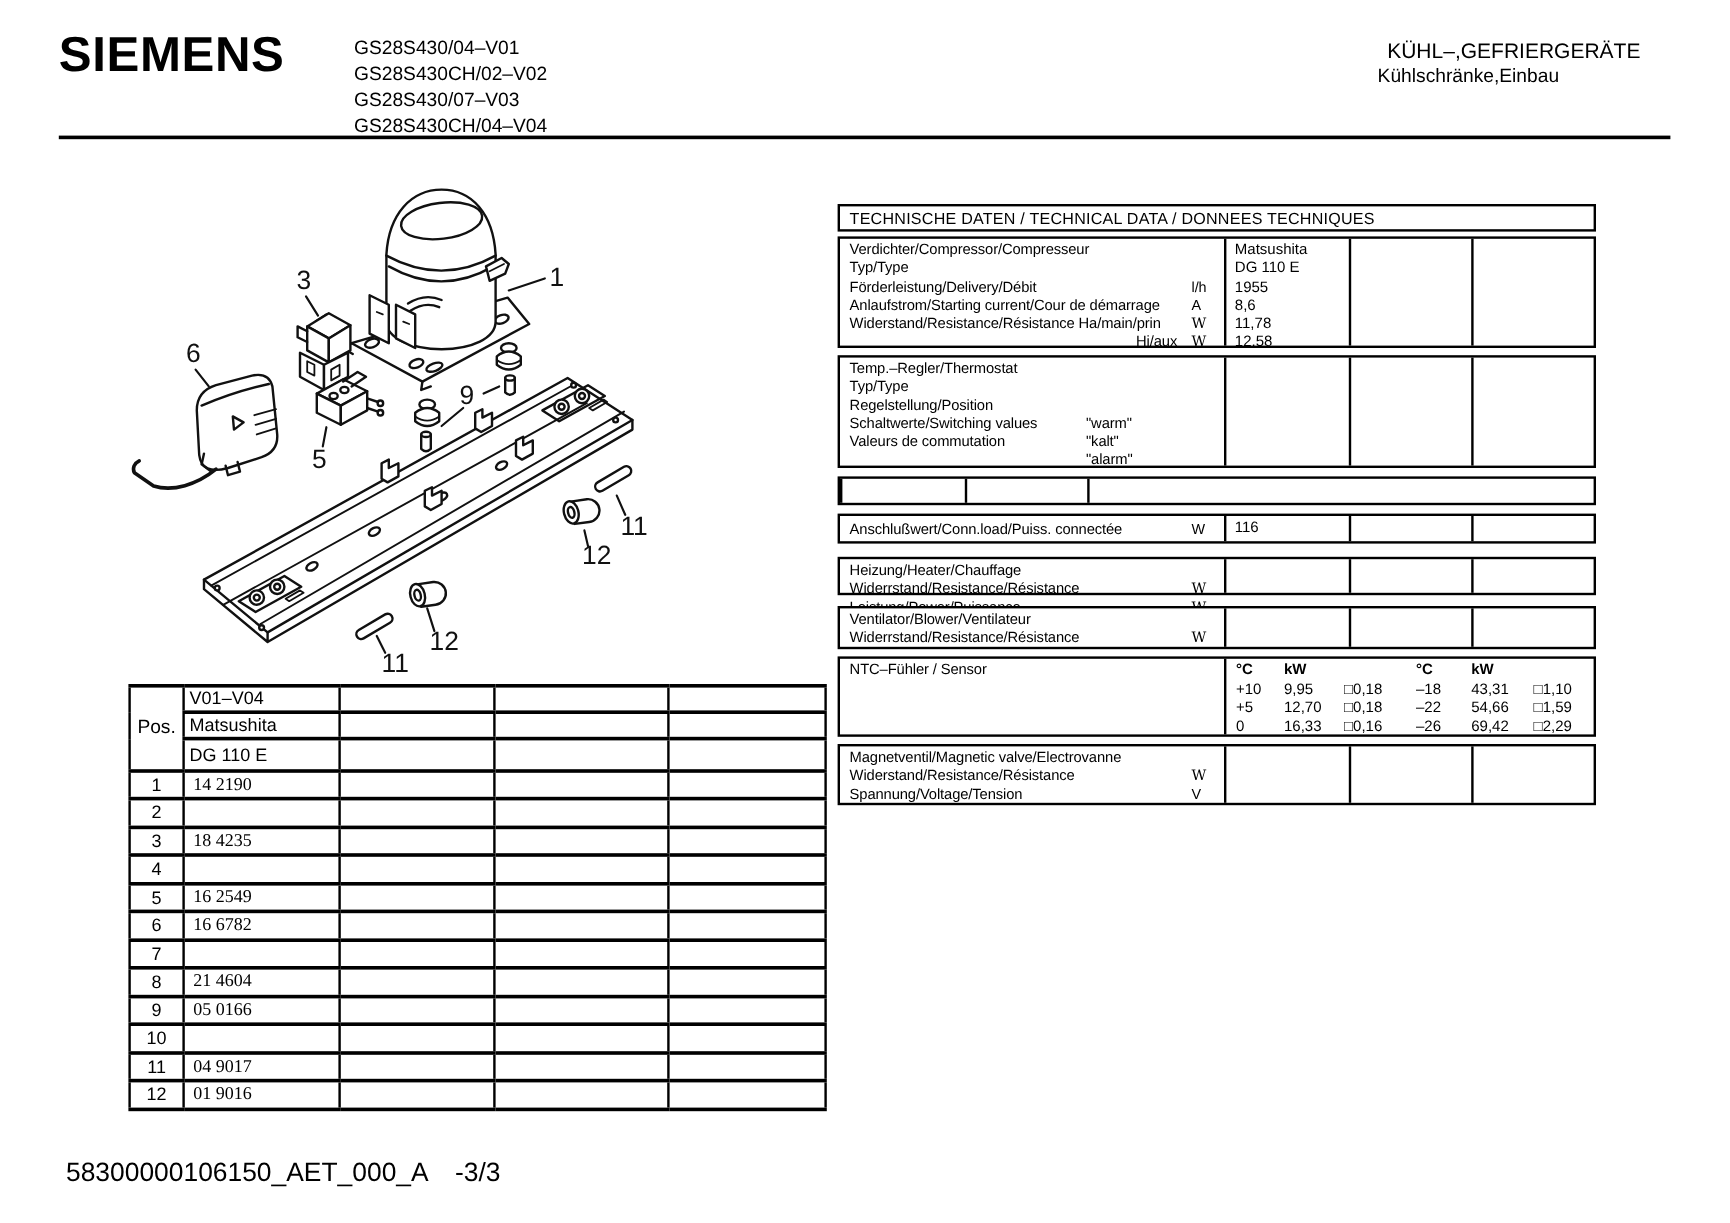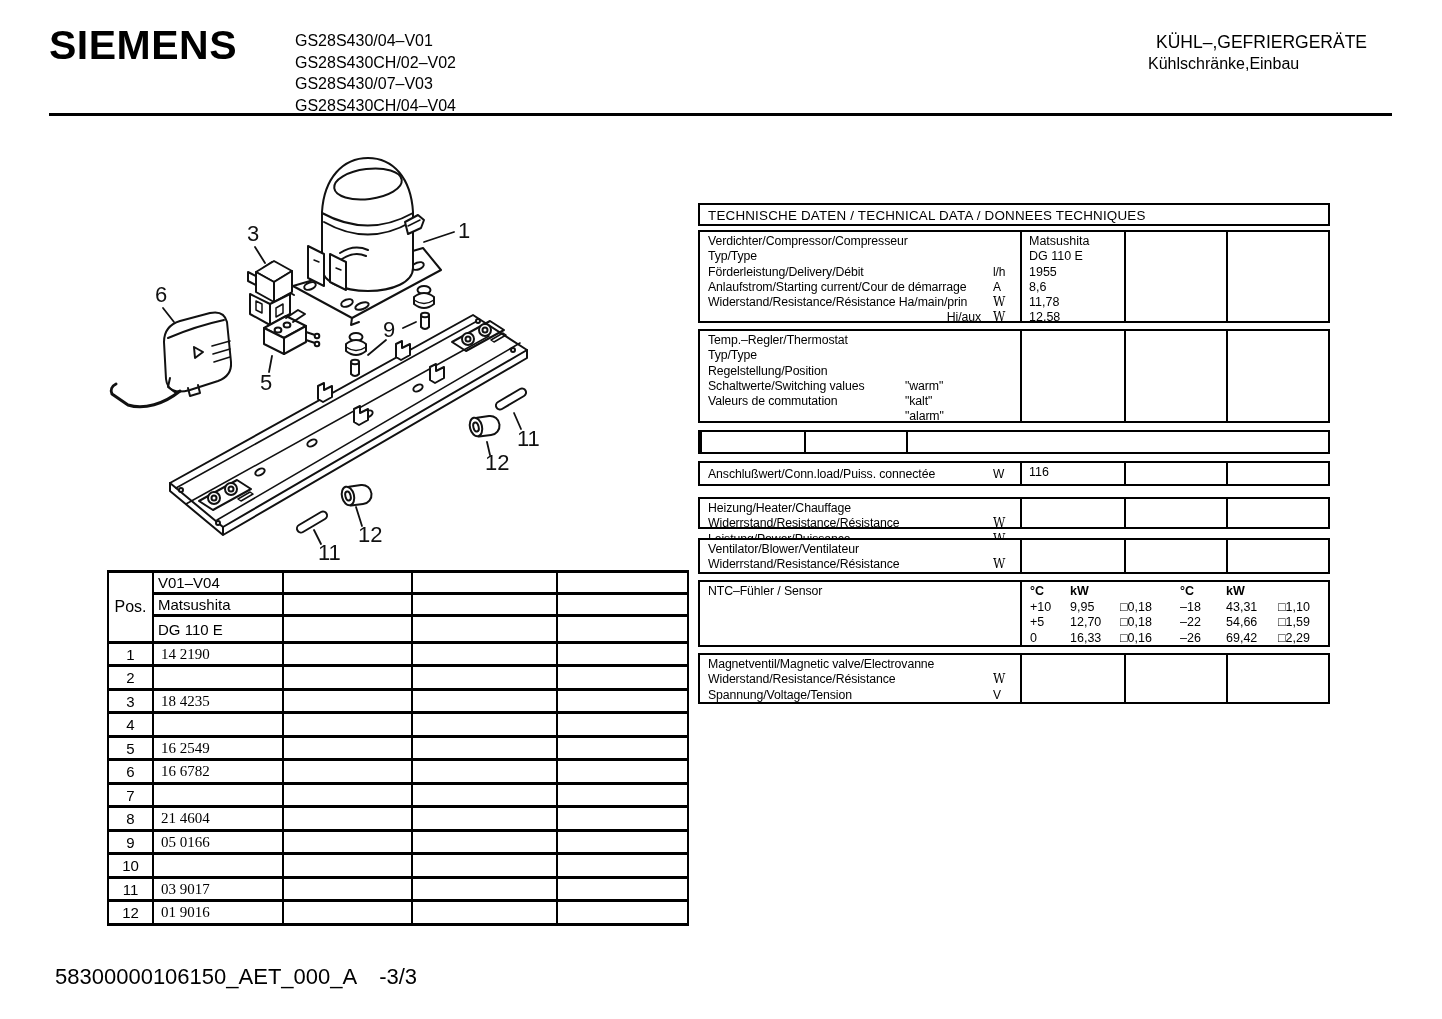--- a/index.html
+++ b/index.html
@@ -25,21 +25,21 @@
       font-size:15px;padding:0 4px;vertical-align:middle;overflow:hidden;white-space:nowrap;}
   table.parts td.pos{ text-align:center;font-size:16px;}
   table.parts td.num{text-align:center;font-size:15px;}
   table.parts td.code{padding-left:7px;font-family:Liberation Serif, serif;}
   td.hv{font-size:15px;padding-left:7px;}
   td.hm{font-size:16px;padding-left:7px;}
   td.hd{font-size:17.5px;padding-left:7px;}
 
   
   .tbox{position:absolute;left:698px;width:632px;border:2px solid #000;background:#fff;
-        box-sizing:border-box;display:flex;align-items:stretch;margin-top:33px;}
+        box-sizing:border-box;display:flex;align-items:stretch;}
   .ttitle{height:23px;font-size:13.4px;letter-spacing:.2px;padding:3px 0 0 8px;display:block;}
   .c1{width:320px;box-sizing:border-box;padding:2px 0 0 8px;}
   .cv{width:104px;box-sizing:border-box;border-left:2px solid #000;padding:2px 0 0 7px;}
   .ce{width:102px;box-sizing:border-box;border-left:2px solid #000;}
   .tl{display:flex;line-height:15.3px;font-size:12.3px;letter-spacing:-.1px;padding-right:0;white-space:nowrap;}
   .tl .lab{flex:1;}
   .tl .lab.ra{text-align:right;padding-right:12px;}
   .tl .lab.w197{flex:none;width:197px;}
   .tl .unit{flex:none;width:27px;font-size:12px;}
   .uW{font-family:"DejaVu Serif",serif;}
@@ -306,21 +306,21 @@
       </tr>
   <tr style="height:24px">
         <td class="num">10</td>
         <td class="code"></td>
         <td></td>
         <td></td>
         <td></td>
       </tr>
   <tr style="height:23px">
         <td class="num">11</td>
-        <td class="code">03 9017</td>
+        <td class="code">04 9017</td>
         <td></td>
         <td></td>
         <td></td>
       </tr>
   <tr style="height:24px">
         <td class="num">12</td>
         <td class="code">01 9016</td>
         <td></td>
         <td></td>
         <td></td>

